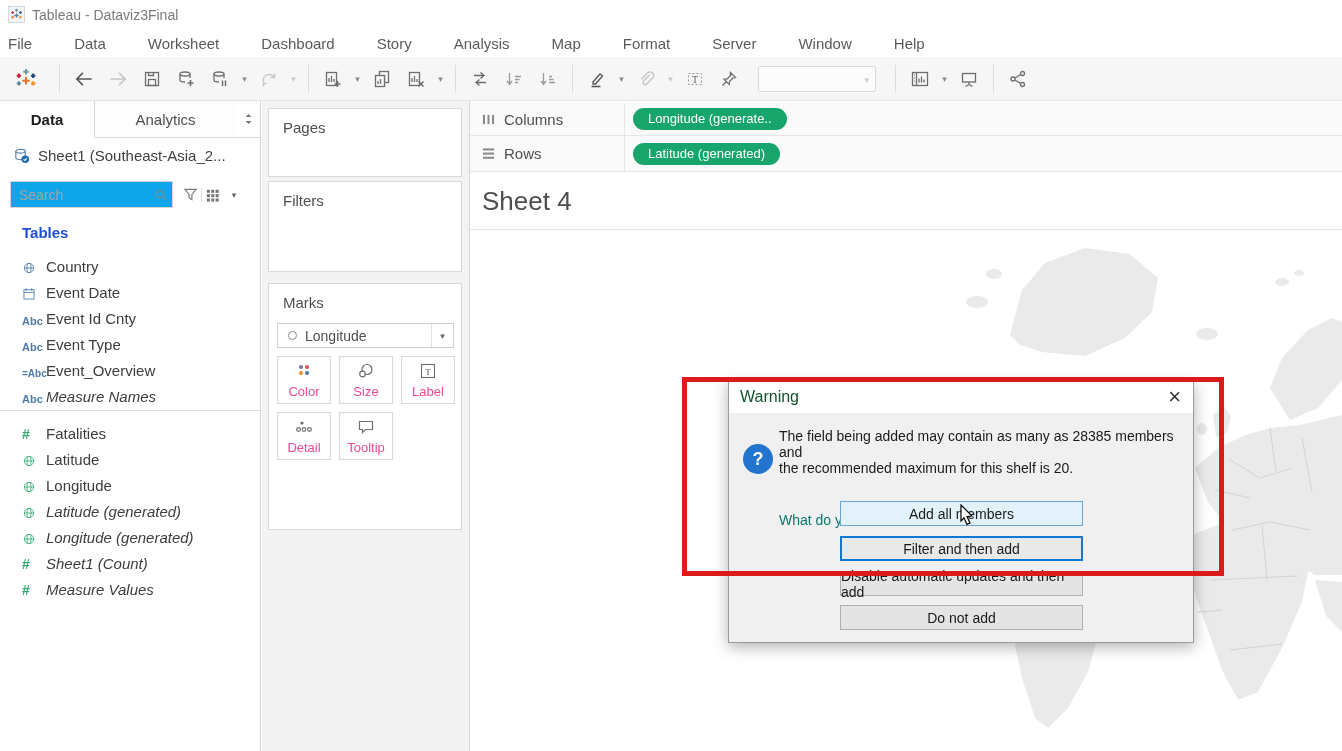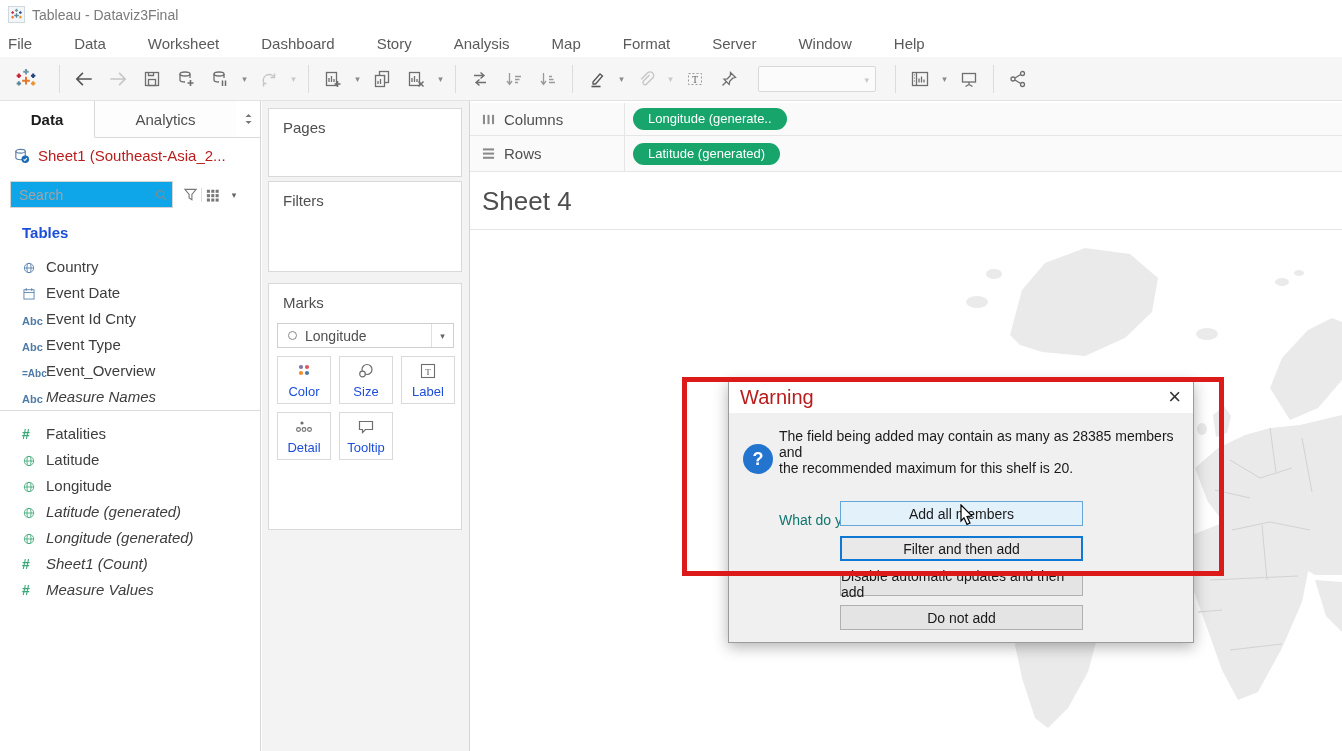--- a/index.html
+++ b/index.html
@@ -27,21 +27,21 @@
   .fitcombo { width:118px; height:26px; background:#fbfbfb; border:1px solid #d9d9d9; border-radius:2px; margin:0 12px; position:relative; }
   .fitcombo .cv { position:absolute; right:6px; top:8px; font-size:9px; color:#c9c9c9; }
 
   
   .leftpane { position:absolute; left:0; top:101px; width:261px; bottom:0; background:#fff; border-right:1px solid #d5d5d5; }
   .tabs { display:flex; height:37px; border-bottom:1px solid #d9d9d9; }
   .tab-data { width:95px; display:flex; align-items:center; justify-content:center; background:#fff; border-right:1px solid #d9d9d9; margin-bottom:-1px; border-bottom:1px solid #fff; font-weight:bold; font-size:15px; color:#1c1c1c; }
   .tab-analytics { flex:1; display:flex; align-items:center; justify-content:center; font-size:15px; color:#4f4f4f; background:#fdfdfd; }
   .tab-ctrl { width:24px; display:flex; align-items:center; justify-content:center; }
   .dsrow { height:34px; display:flex; align-items:center; padding-left:13px; }
-  .dsrow .dslabel { font-size:15px; color:#b91c1c; margin-left:8px; white-space:nowrap; }
+  .dsrow .dslabel { font-size:15px; color:#404040; margin-left:8px; white-space:nowrap; }
   .searchrow { display:flex; align-items:center; margin:9px 8px 4px 10px; }
   .searchbox { width:163px; height:27px; border:1px solid #d4d4d4; display:flex; align-items:center; background:#0ea5e9; }
   .searchbox input { flex:1; border:none; outline:none; font-size:14px; color:#444; padding:0 4px 0 8px; font-family:"Liberation Sans",sans-serif; background:transparent; min-width:0; }
   .searchbox input::placeholder { color:#a3a3a3; }
   .sic { width:22px; display:flex; justify-content:center; align-items:center; }
   .tableshdr { font-size:15px; font-weight:bold; color:#1d4ed8; padding:12px 0 8px 22px; }
   .fieldrow { height:26px; display:flex; align-items:flex-end; padding-left:22px; }
   .fieldrow .fic { width:24px; display:flex; align-items:center; }
   .fieldrow .lbl { font-size:15px; color:#3d3d3d; white-space:nowrap; }
   .fieldrow .lbl.it { font-style:italic; }
@@ -57,38 +57,38 @@
   .card-pages { top:7px; height:69px; }
   .card-filters { top:80px; height:91px; }
   .card-marks { top:182px; height:247px; }
   .markdrop { position:absolute; left:8px; top:39px; width:177px; height:25px; border:1px solid #cfcfcf; display:flex; align-items:center; background:#fff; }
   .markdrop .circ { width:9px; height:9px; border:1px solid #8a8a8a; border-radius:50%; margin:0 8px 0 10px; }
   .markdrop .mtxt { flex:1; font-size:14px; color:#4f4f4f; }
   .markdrop .dcaret { width:22px; align-self:stretch; border-left:1px solid #e0e0e0; display:flex; align-items:center; justify-content:center; font-size:9px; color:#666; }
   .markbtns { position:absolute; left:8px; top:72px; width:180px; display:grid; grid-template-columns:54px 54px 54px; grid-gap:8px; }
   .mbtn { width:54px; height:48px; border:1px solid #d9d9d9; background:#fff; display:flex; flex-direction:column; align-items:center; justify-content:flex-end; padding-bottom:4px; }
   .mbtn .micon { flex:1; display:flex; align-items:center; justify-content:center; }
-  .mbtn .mlbl { font-size:13px; color:#1d4ed8; }
+  .mbtn .mlbl { font-size:13px; color:#ec4899; }
 
   
   .shelf { position:absolute; left:470px; right:0; background:#fafafa; border-bottom:1px solid #e6e6e6; display:flex; align-items:center; }
   .shelf-cols { top:103px; height:33px; }
   .shelf-rows { top:136px; height:36px; }
   .shelf .shic { margin:0 9px 0 12px; }
   .shelf .shlbl { font-size:15px; color:#4f4f4f; width:120px; }
   .shelf .shdiv { width:1px; align-self:stretch; background:#e6e6e6; margin-right:8px; }
   .pill { color:#fff; font-size:13px; padding:3px 15px 4px 15px; border-radius:11px; white-space:nowrap; }
   .titlearea { position:absolute; left:470px; right:0; top:172px; height:58px; background:#fff; border-bottom:1px solid #e4e4e4; }
   .titlearea .sheettitle { font-size:26px; color:#4e4e4e; font-weight:400; padding:14px 0 0 12px; }
   .canvas { position:absolute; left:470px; right:0; top:230px; bottom:0; background:#fff; overflow:hidden; }
 
   
   .dialog { position:absolute; left:728px; top:380px; width:466px; height:263px; background:#f0f0f0; border:1px solid #9b9b9b; box-shadow:0 4px 14px rgba(0,0,0,.3); z-index:40; }
   .dlg-titlebar { height:32px; background:#fff; display:flex; align-items:center; padding-left:11px; }
-  .dlg-title { font-size:20px; color:#b91c1c; }
+  .dlg-title { font-size:16px; color:#14532d; }
   .dlg-close { position:absolute; right:12px; top:2px; font-size:22px; color:#333; font-weight:300; line-height:28px; cursor:default; }
   .dlg-help { position:absolute; left:14px; top:63px; width:30px; height:30px; border-radius:50%; display:flex; align-items:center; justify-content:center; color:#fff; font-size:18px; font-weight:bold; }
   .dlg-text { position:absolute; left:50px; top:47px; font-size:14px; color:#1a1a1a; line-height:16px; }
   .dlg-q { position:absolute; left:50px; top:95px; font-size:14px; color:#0f766e;margin-top:36px; }
   .dbtn { position:absolute; left:111px; width:243px; height:25px; display:flex; align-items:center; justify-content:center; font-size:14px; color:#1a1a1a; background:#e4e4e4; border:1px solid #b0b0b0; }
   .dbtn.hover { top:120px; background:#e3f1fb; border:1px solid #66a7d8; }
   .dbtn.default { top:155px; background:#e9e9e9; border:2px solid #0f78d4; }
   .dbtn.b3 { top:190px; }
   .dbtn.b4 { top:224px; }
 

